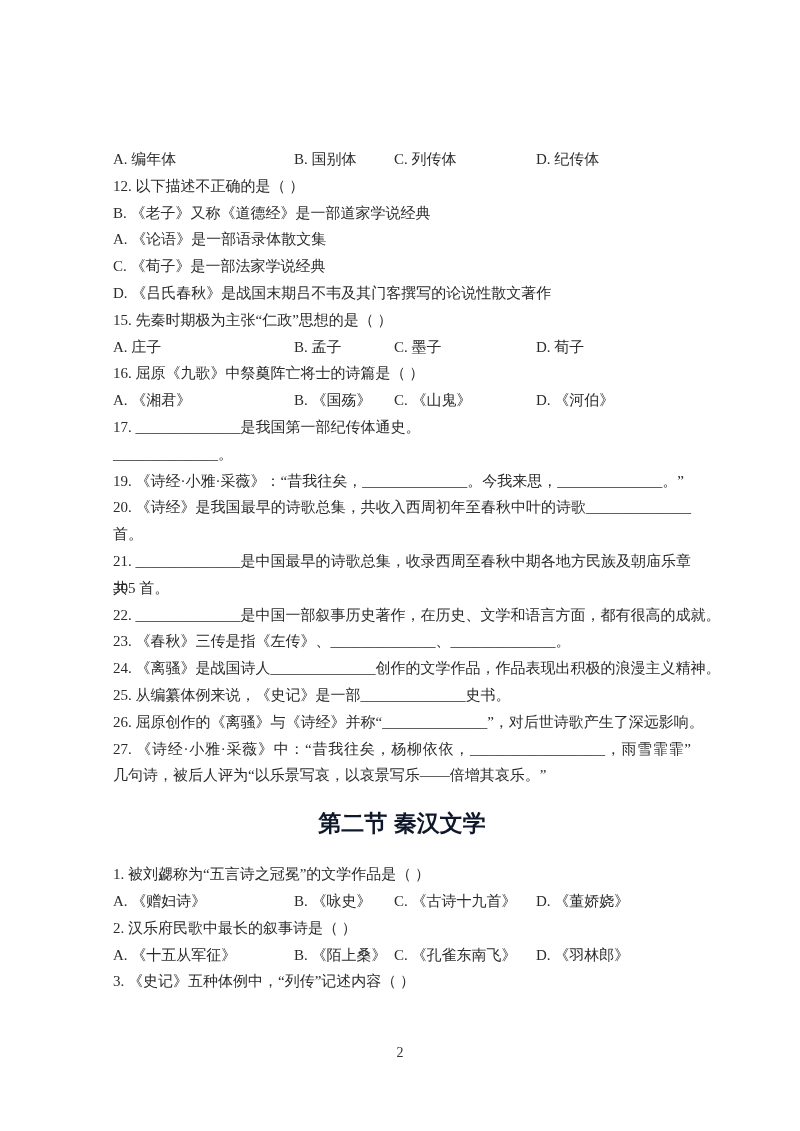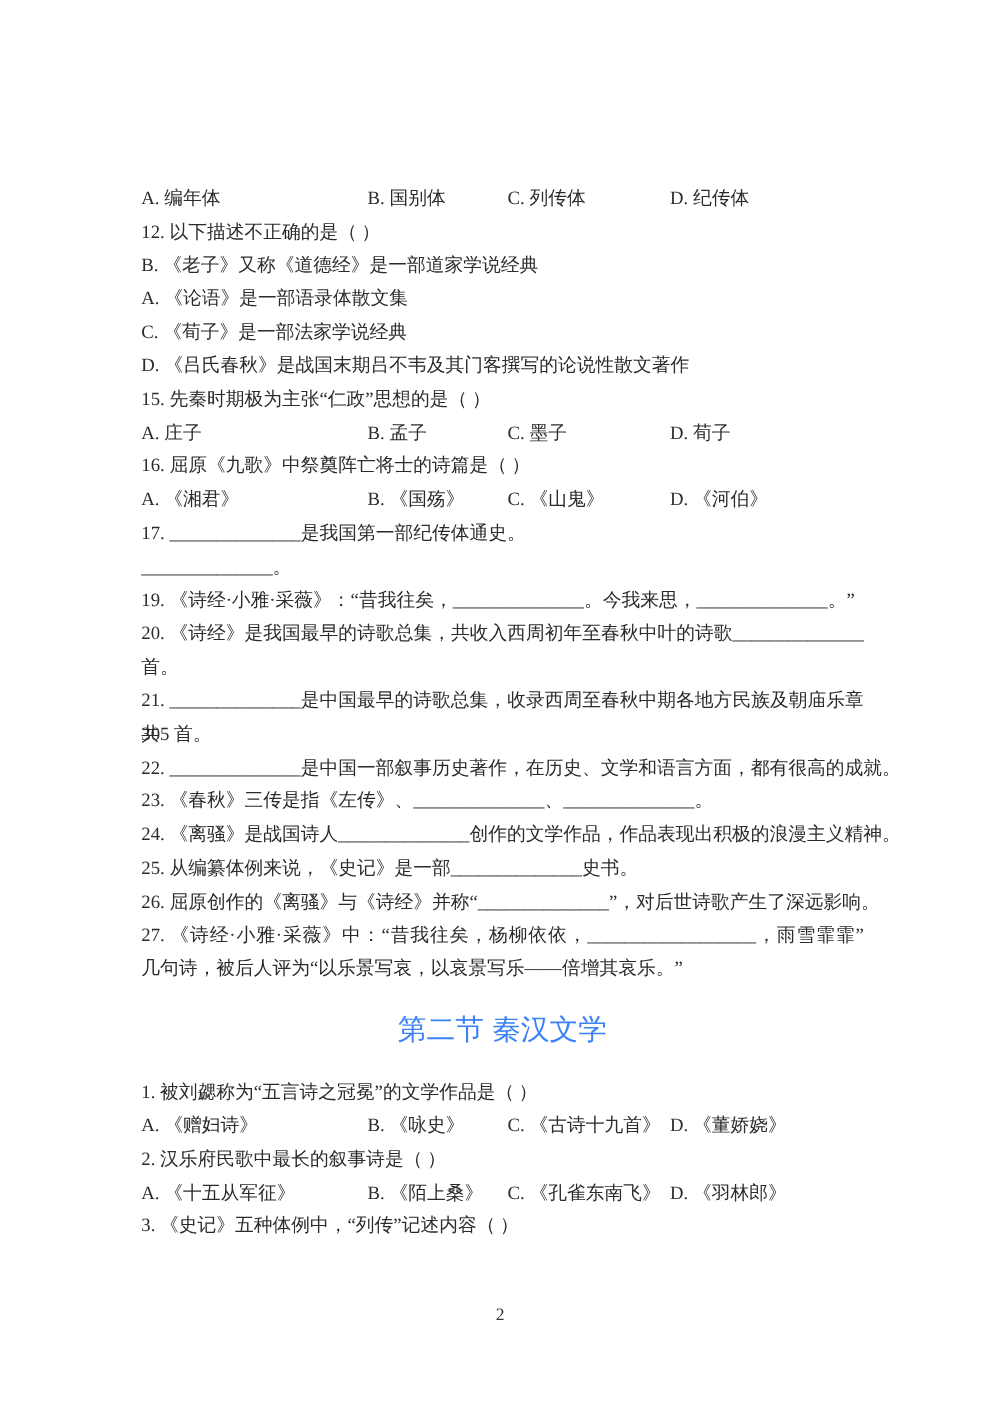--- a/index.html
+++ b/index.html
@@ -34,32 +34,32 @@
     text-align: justify;
     text-align-last: justify;
   }
   .opt {
     position: absolute;
     top: 0;
     white-space: nowrap;
   }
   .opt-a { left: 0; }
   .opt-b { left: 165px; margin-left: 16px; }
-  .opt-c { left: 293px; }
+  .opt-c { left: 281px; }
   .opt-d { left: 423px; }
   .section-heading {
     margin-top: 17px;
     margin-bottom: 21px;
     height: 34px;
     line-height: 34px;
     text-align: center;
     font-family: "Liberation Sans", "DejaVu Sans", sans-serif;
-    font-weight: 400;
+    font-weight: 700;
     font-size: 23px;
-    color: #3b82f6;
+    color: #0f172a;
   }
   .footer {
     position: absolute;
     left: 0;
     top: 1044px;
     width: 800px;
     text-align: center;
     font-size: 14px;
     line-height: 18px;
     color: #333333;

